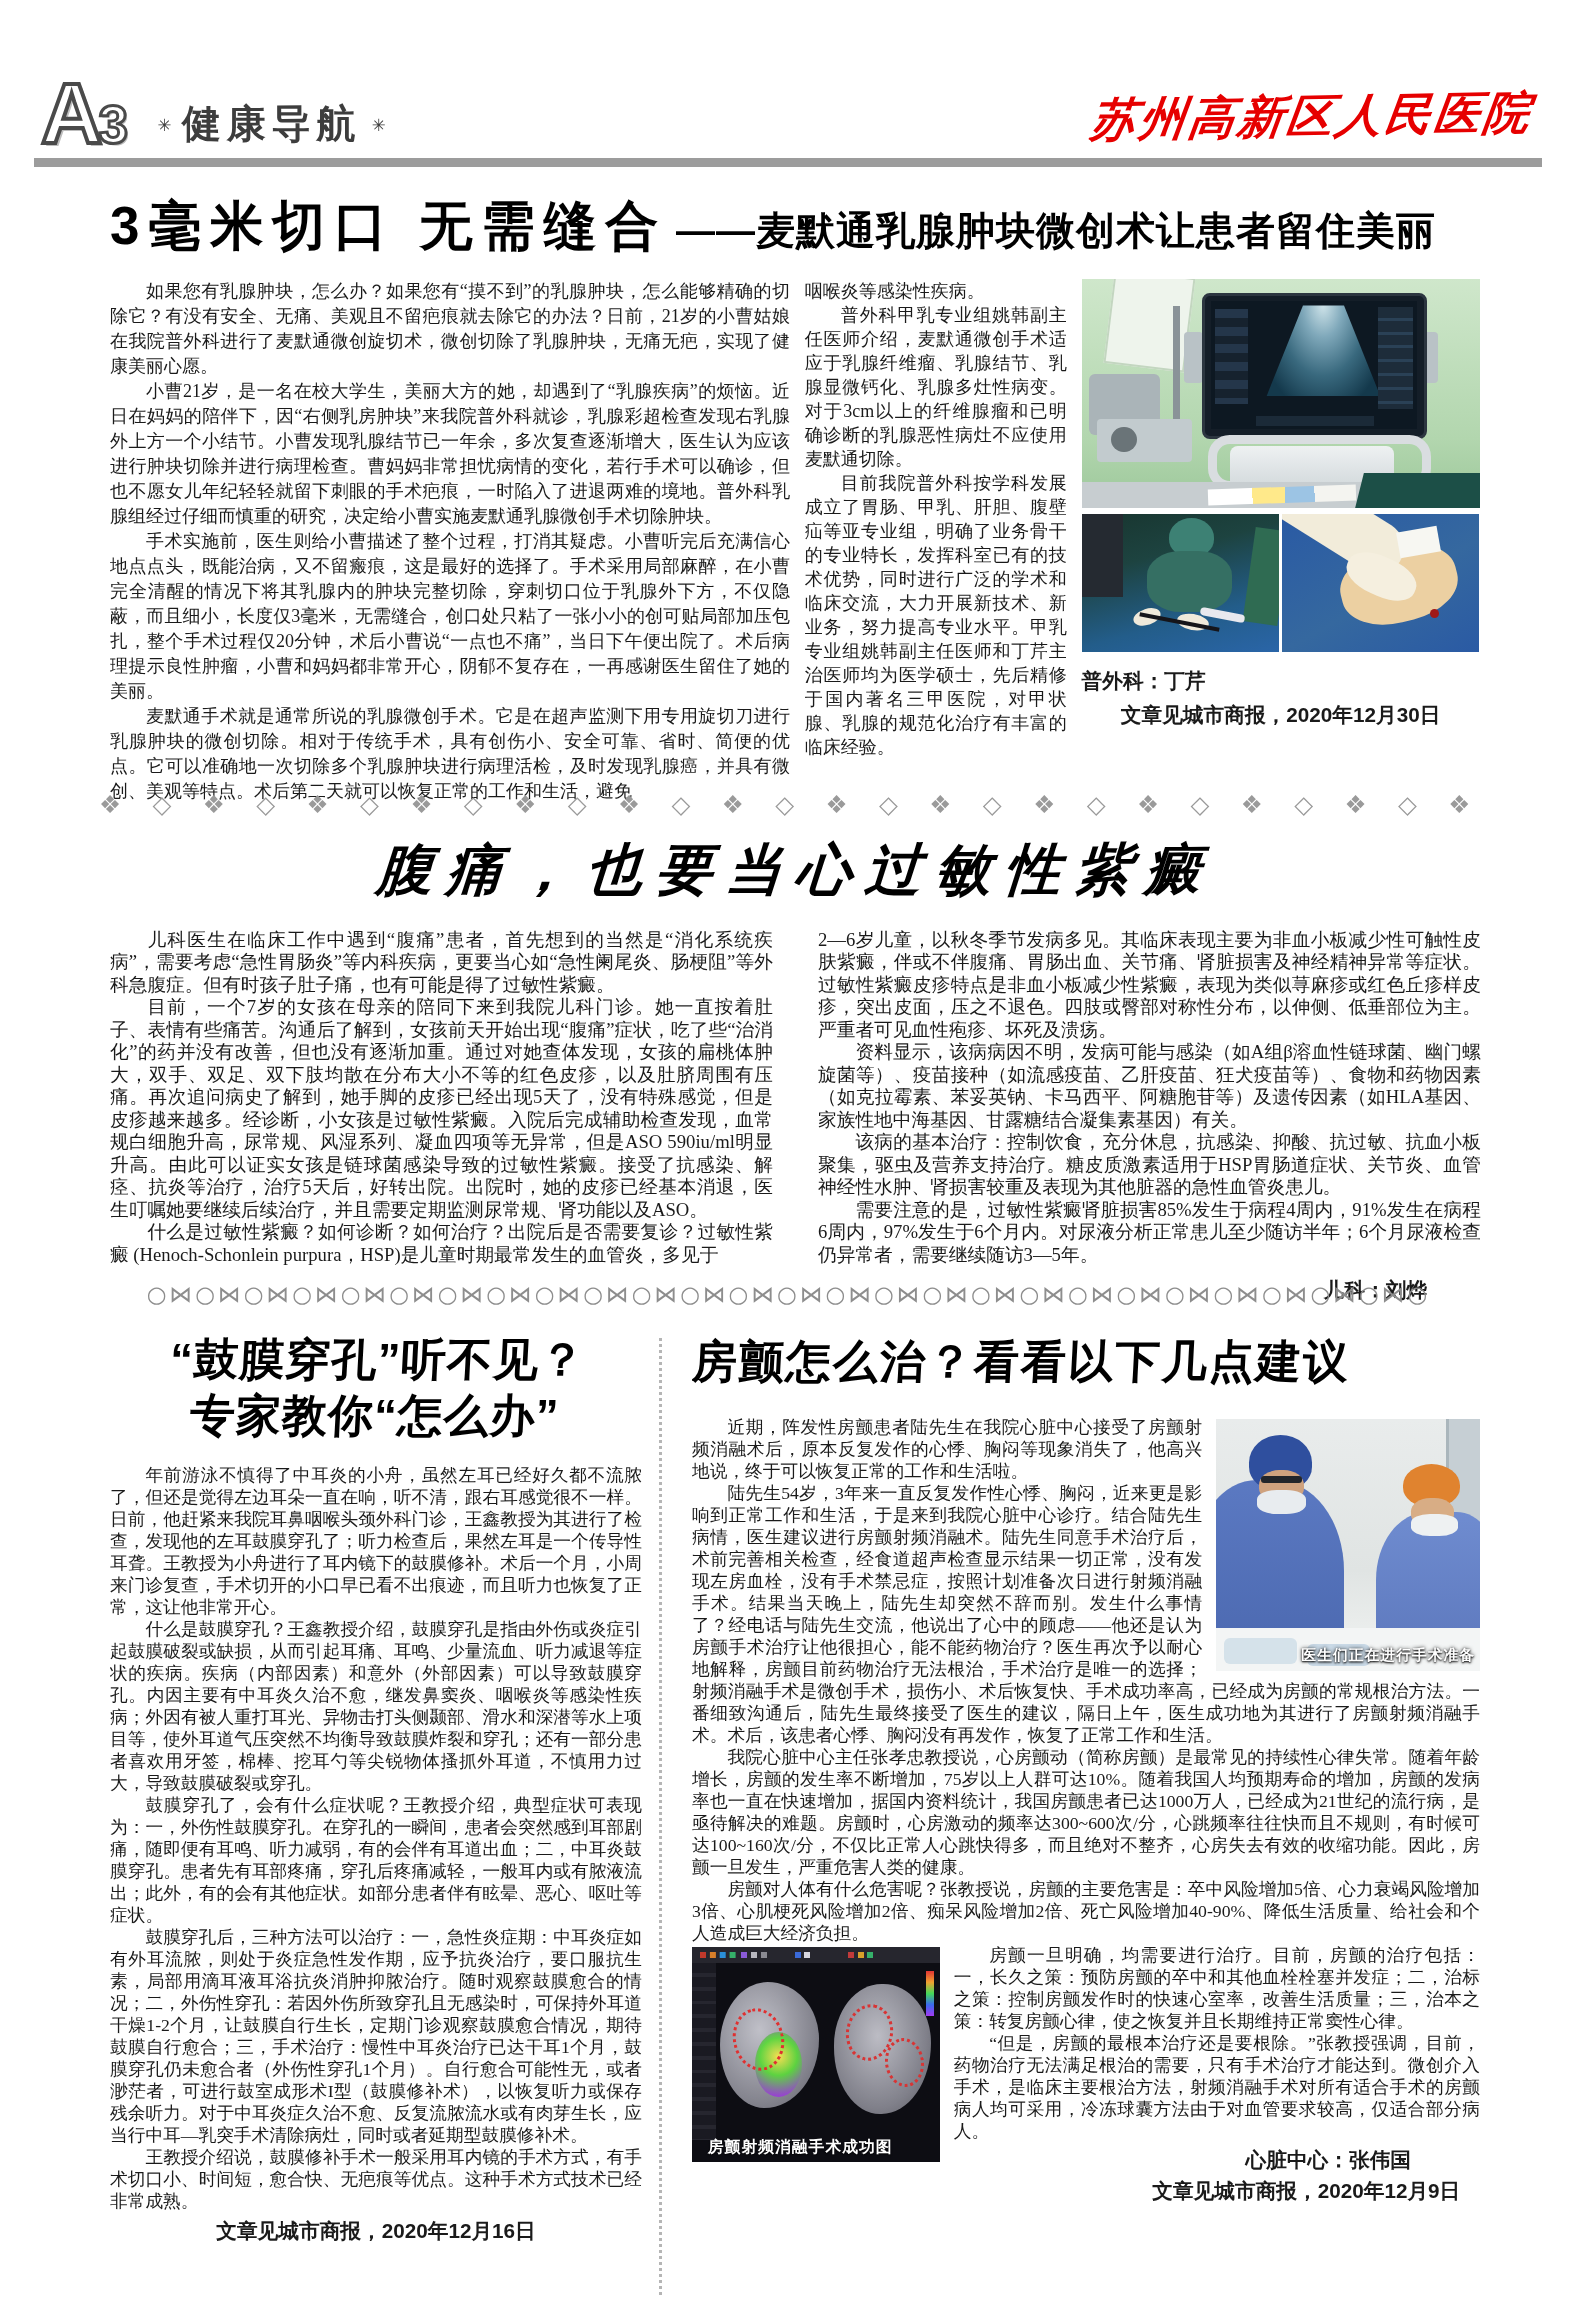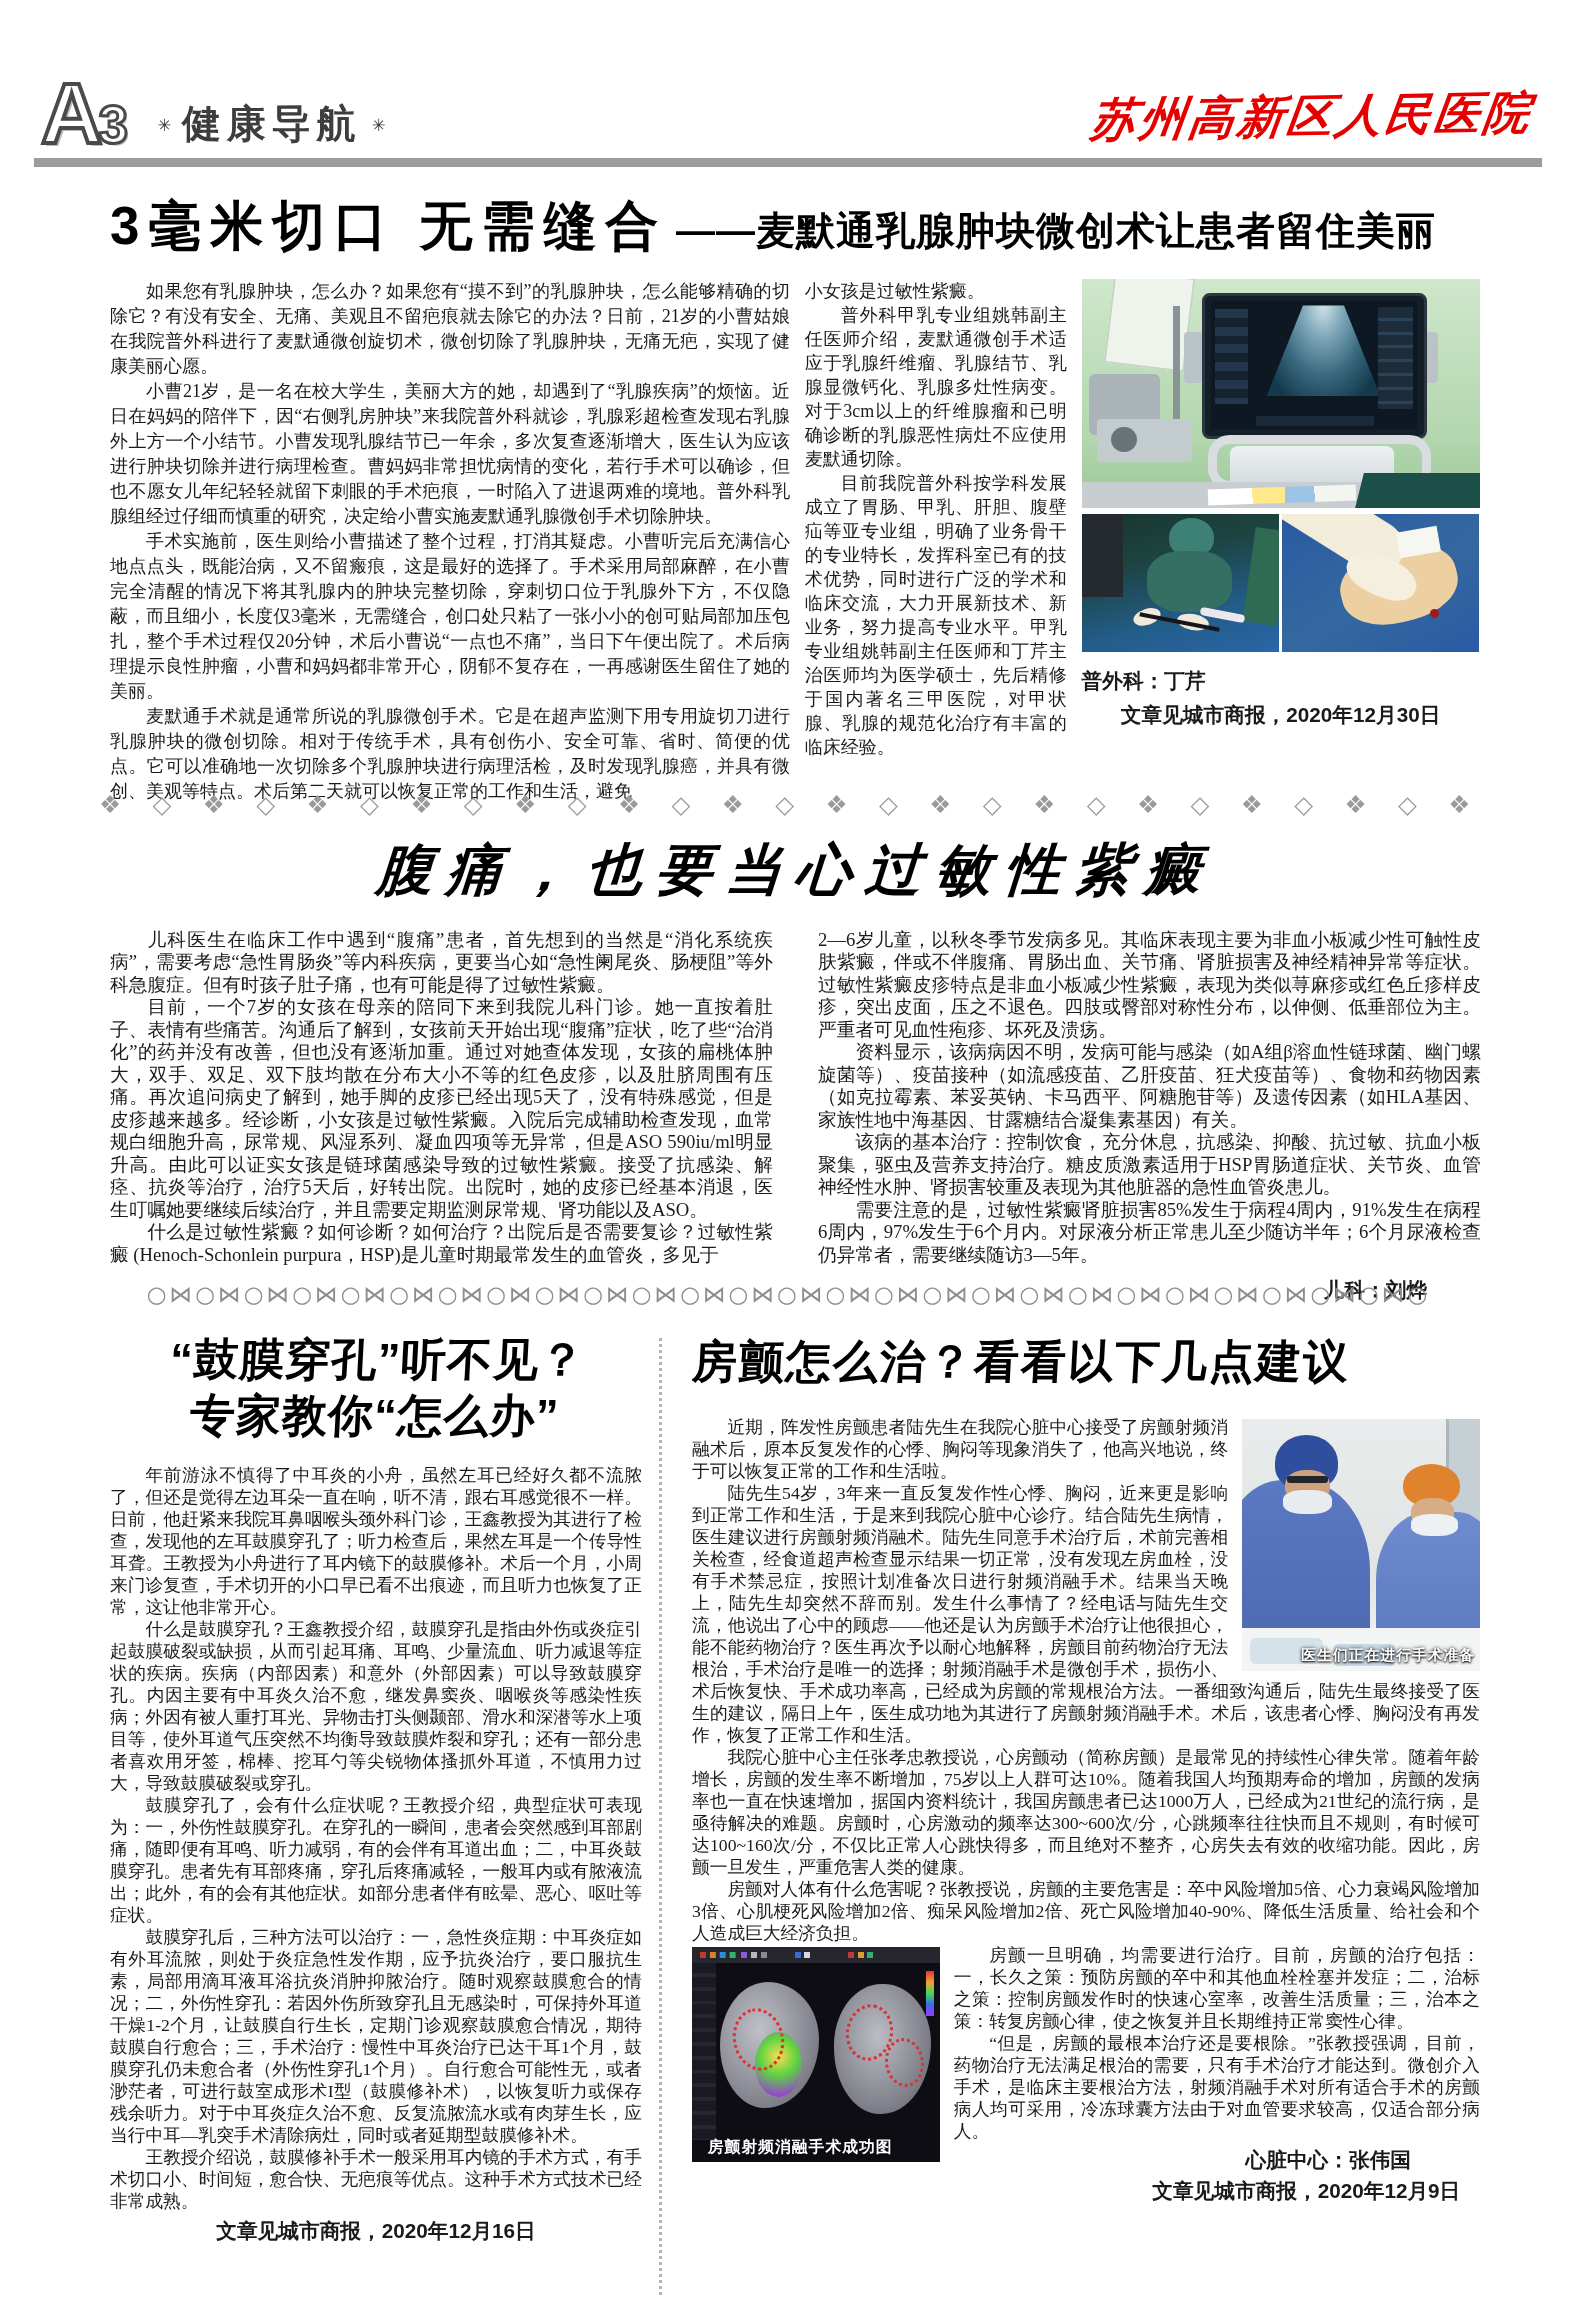--- a/index.html
+++ b/index.html
@@ -122,21 +122,21 @@
   .vdiv { position:absolute; left:659px; top:1338px; height:957px; width:0; border-left:3.9px dotted #b5b5b5; }
 
   .art4 { position:absolute; left:692px; top:1332px; width:788px; height:987px; overflow:hidden; }
   .art4 h4 { margin:0 0 23.6px 0; font-size:45px; font-weight:900; letter-spacing:2px; transform:skewX(-3deg);
              color:#000; font-family:"Liberation Sans","DejaVu Sans",sans-serif; white-space:nowrap; }
   .art4 .a4body { font-size:17.7px; line-height:22px; }
   .a4-byline { text-align:right; padding-right:69px; margin-top:7.9px; font-size:20.7px; }
   .a4-source { text-align:right; padding-right:19.7px; margin-top:9px; font-size:20.7px; }
 
   
-  .photo-docs { float:right; position:relative; width:238px; height:252px; margin:3.9px 0 7.9px 13.8px;
+  .photo-docs { float:right; position:relative; width:264px; height:252px; margin:3.9px 0 7.9px 13.8px;
                 overflow:hidden; background:linear-gradient(180deg,#e9ecec 0%,#e0e4e3 60%,#f2f4f3 100%); }
   .dp-door { position:absolute; right:0; top:0; width:31.5px; height:100%; background:#c6cfd4; border-left:3px solid #aab6bc; }
   .dp-fig1 { position:absolute; left:-21.7px; top:61px; width:150px; height:197px;
              background:linear-gradient(180deg,#5b79c2,#4a67ae); border-radius:42% 46% 0 0; }
   .dp-cap1 { position:absolute; left:33px; top:15.8px; width:63px; height:55px; background:#2f4f9e; border-radius:50% 50% 42% 42%; }
   .dp-face1 { position:absolute; left:43px; top:51px; width:45px; height:33px; background:#cfa27e; border-radius:45%; }
   .dp-glasses { position:absolute; left:45px; top:57px; width:41px; height:6.9px; background:#22252a; border-radius:3px; }
   .dp-mask1 { position:absolute; left:41px; top:71px; width:49px; height:23.6px; background:#e8ecef; border-radius:40%; }
   .dp-fig2 { position:absolute; right:-17.7px; top:93px; width:122px; height:162px;
              background:linear-gradient(180deg,#6f8cd0,#5b76bb); border-radius:42% 34% 0 0; }
@@ -201,21 +201,21 @@
       <span class="t-sub">——麦默通乳腺肿块微创术让患者留住美丽</span>
     </h1>
     <div class="a1cols">
       <div class="a1-wide">
         <p class="body">如果您有乳腺肿块，怎么办？如果您有“摸不到”的乳腺肿块，怎么能够精确的切除它？有没有安全、无痛、美观且不留疤痕就去除它的办法？日前，21岁的小曹姑娘在我院普外科进行了麦默通微创旋切术，微创切除了乳腺肿块，无痛无疤，实现了健康美丽心愿。</p>
         <p class="body">小曹21岁，是一名在校大学生，美丽大方的她，却遇到了“乳腺疾病”的烦恼。近日在妈妈的陪伴下，因“右侧乳房肿块”来我院普外科就诊，乳腺彩超检查发现右乳腺外上方一个小结节。小曹发现乳腺结节已一年余，多次复查逐渐增大，医生认为应该进行肿块切除并进行病理检查。曹妈妈非常担忧病情的变化，若行手术可以确诊，但也不愿女儿年纪轻轻就留下刺眼的手术疤痕，一时陷入了进退两难的境地。普外科乳腺组经过仔细而慎重的研究，决定给小曹实施麦默通乳腺微创手术切除肿块。</p>
         <p class="body">手术实施前，医生则给小曹描述了整个过程，打消其疑虑。小曹听完后充满信心地点点头，既能治病，又不留瘢痕，这是最好的选择了。手术采用局部麻醉，在小曹完全清醒的情况下将其乳腺内的肿块完整切除，穿刺切口位于乳腺外下方，不仅隐蔽，而且细小，长度仅3毫米，无需缝合，创口处只粘了一张小小的创可贴局部加压包扎，整个手术过程仅20分钟，术后小曹说“一点也不痛”，当日下午便出院了。术后病理提示良性肿瘤，小曹和妈妈都非常开心，阴郁不复存在，一再感谢医生留住了她的美丽。</p>
         <p class="body">麦默通手术就是通常所说的乳腺微创手术。它是在超声监测下用专用旋切刀进行乳腺肿块的微创切除。相对于传统手术，具有创伤小、安全可靠、省时、简便的优点。它可以准确地一次切除多个乳腺肿块进行病理活检，及时发现乳腺癌，并具有微创、美观等特点。术后第二天就可以恢复正常的工作和生活，避免</p>
       </div>
       <div class="a1-narrow">
-        <p class="body noindent">小女孩是过敏性紫癜。</p>
+        <p class="body noindent">咽喉炎等感染性疾病。</p>
         <p class="body">普外科甲乳专业组姚韩副主任医师介绍，麦默通微创手术适应于乳腺纤维瘤、乳腺结节、乳腺显微钙化、乳腺多灶性病变。对于3cm以上的纤维腺瘤和已明确诊断的乳腺恶性病灶不应使用麦默通切除。</p>
         <p class="body">目前我院普外科按学科发展成立了胃肠、甲乳、肝胆、腹壁疝等亚专业组，明确了业务骨干的专业特长，发挥科室已有的技术优势，同时进行广泛的学术和临床交流，大力开展新技术、新业务，努力提高专业水平。甲乳专业组姚韩副主任医师和丁芹主治医师均为医学硕士，先后精修于国内著名三甲医院，对甲状腺、乳腺的规范化治疗有丰富的临床经验。</p>
       </div>
       <div class="a1-img">
         <div class="photo-us">
           <div class="us-towel"></div>
           <div class="us-pole"></div>
           <div class="us-cart"></div>
           <div class="us-cart2"></div>
           <div class="us-knob"></div>

